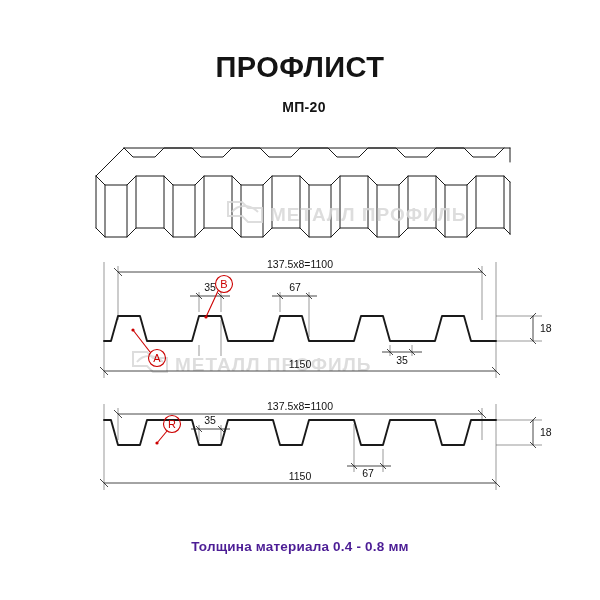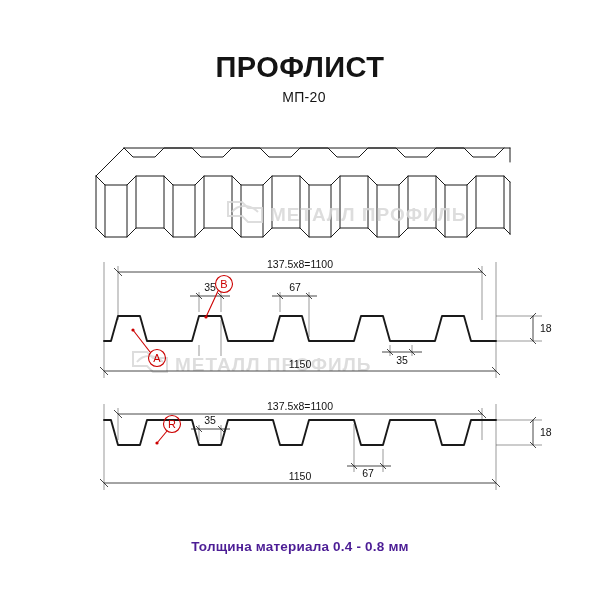--- a/index.html
+++ b/index.html
@@ -29,23 +29,23 @@
     text-align: center;
   }
   .title {
     font-size: 29px;
     font-weight: bold;
     letter-spacing: 0.5px;
     color: #141414;
     line-height: 1.05;
   }
   .subtitle {
-    margin-top: 7px;
+    margin-top: 17px;
     font-size: 14px;
-    font-weight: normal;
+    font-weight: bold;
     color: #141414;
     letter-spacing: 0.3px;
     padding-left: 8px;
   }
   .footer-note {
     position: absolute;
     bottom: 46px;
     left: 0;
     width: 600px;
     text-align: center;

